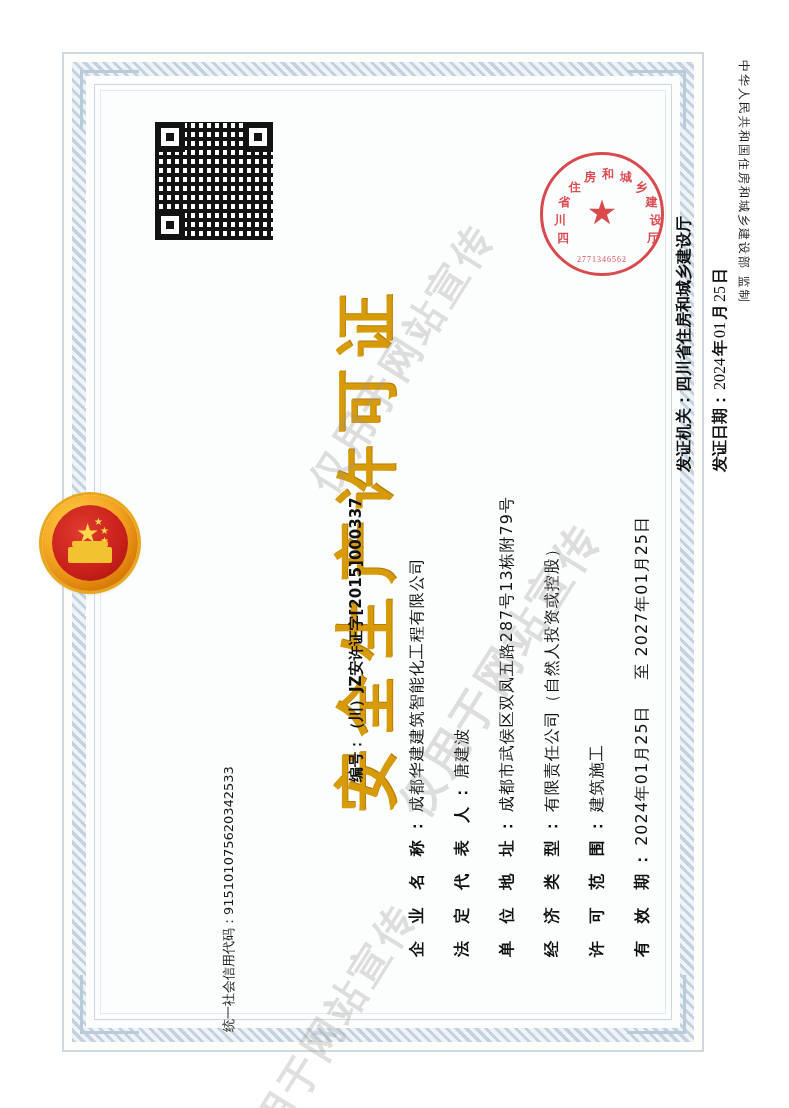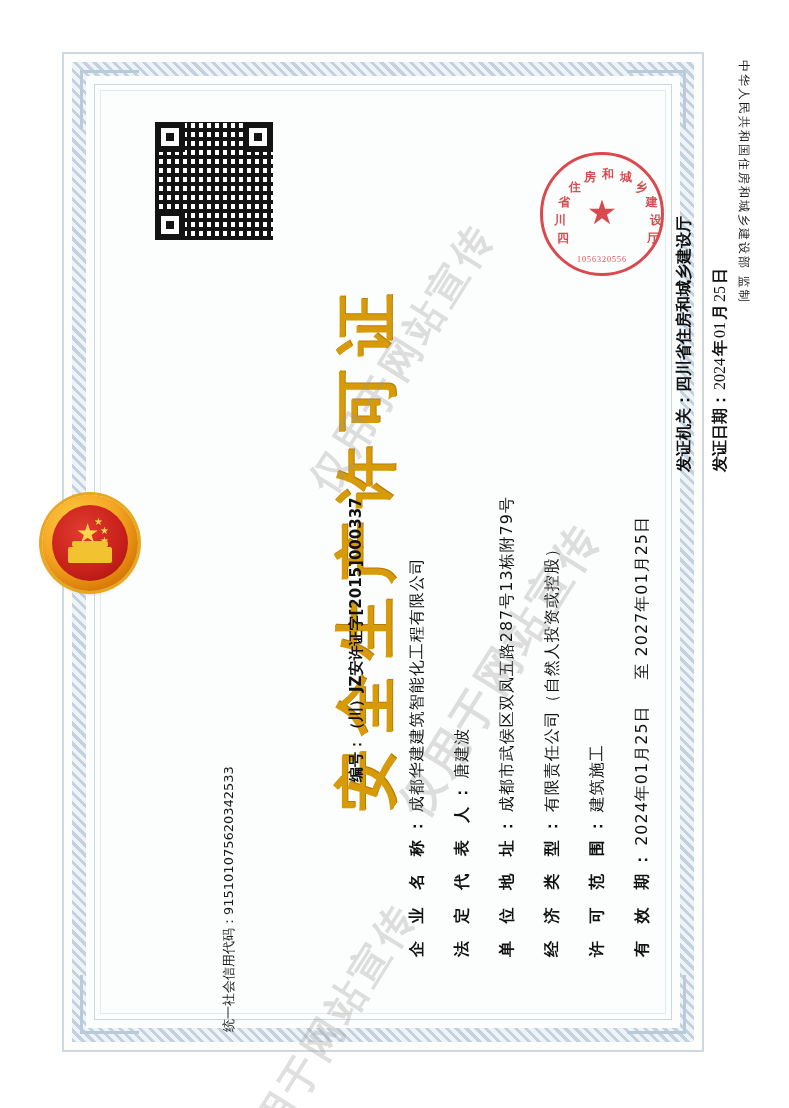--- a/index.html
+++ b/index.html
@@ -361,21 +361,21 @@
       <span class="ch" style="transform: rotate(-66deg) translate(0,-48px) rotate(66deg);">省</span>
       <span class="ch" style="transform: rotate(-44deg) translate(0,-48px) rotate(44deg);">住</span>
       <span class="ch" style="transform: rotate(-22deg) translate(0,-48px) rotate(22deg);">房</span>
       <span class="ch" style="transform: rotate(0deg) translate(0,-48px) rotate(0deg);">和</span>
       <span class="ch" style="transform: rotate(22deg) translate(0,-48px) rotate(-22deg);">城</span>
       <span class="ch" style="transform: rotate(44deg) translate(0,-48px) rotate(-44deg);">乡</span>
       <span class="ch" style="transform: rotate(66deg) translate(0,-48px) rotate(-66deg);">建</span>
       <span class="ch" style="transform: rotate(88deg) translate(0,-48px) rotate(-88deg);">设</span>
       <span class="ch" style="transform: rotate(110deg) translate(0,-48px) rotate(-110deg);">厅</span>
     </div>
-    <div class="num-text">1056320556</div>
+    <div class="num-text">2771346562</div>
   </div>
 
   <div class="content">
 
     <div class="rot title">安全生产许可证</div>
 
     <div class="rot credit-code">统一社会信用代码：915101075620342533</div>
 
     <div class="rot serial">
       <span>编号：</span><span>（川）JZ安许证字[2015]000337</span>

